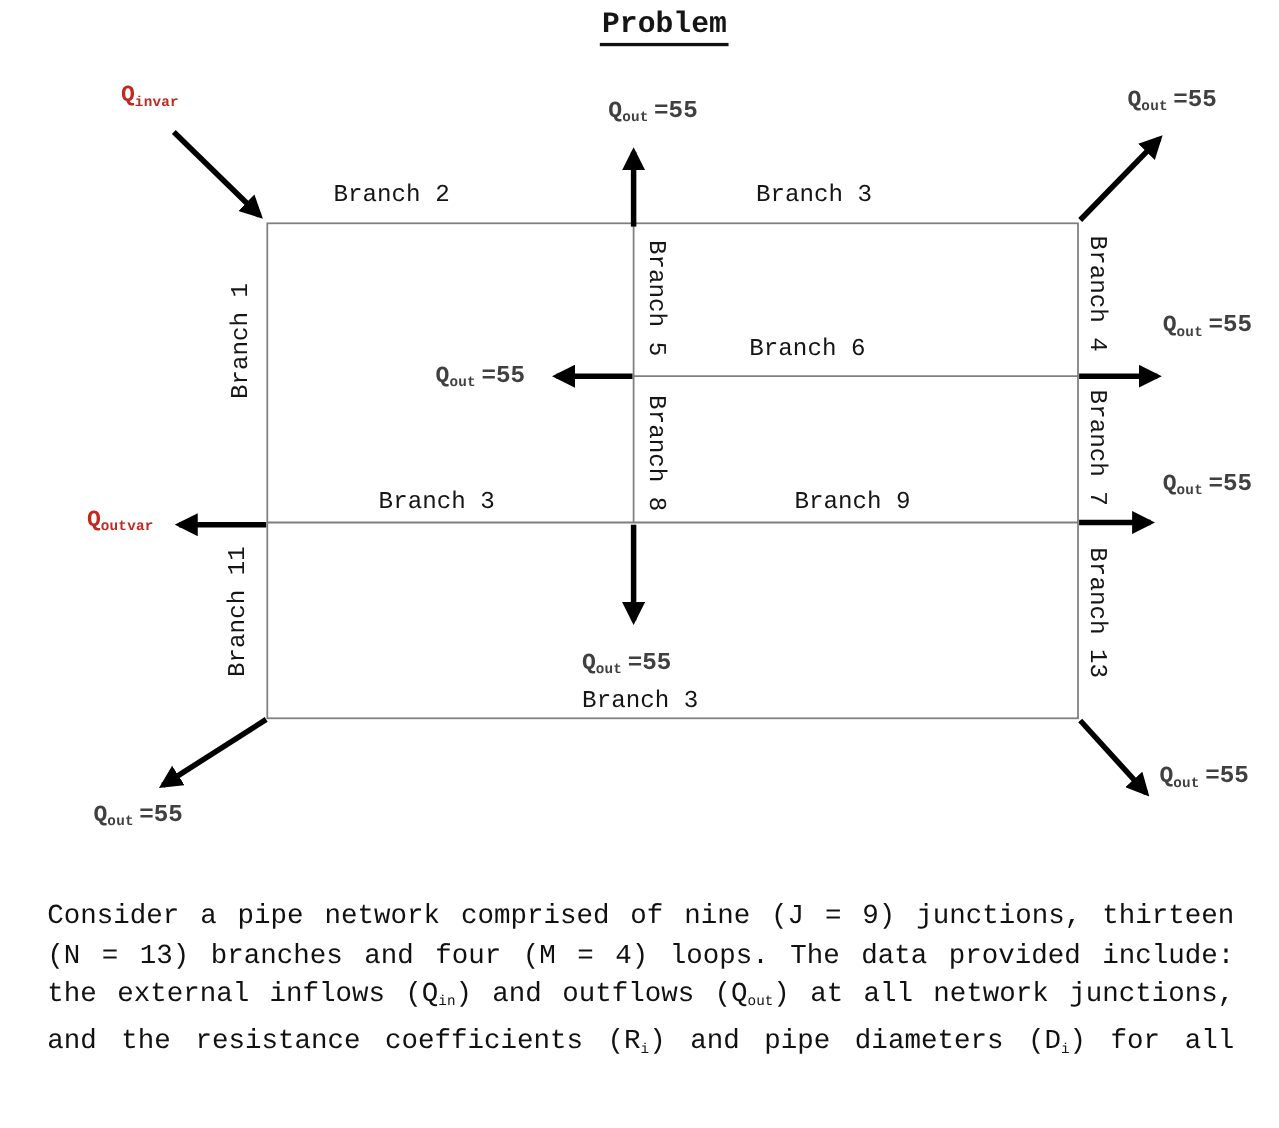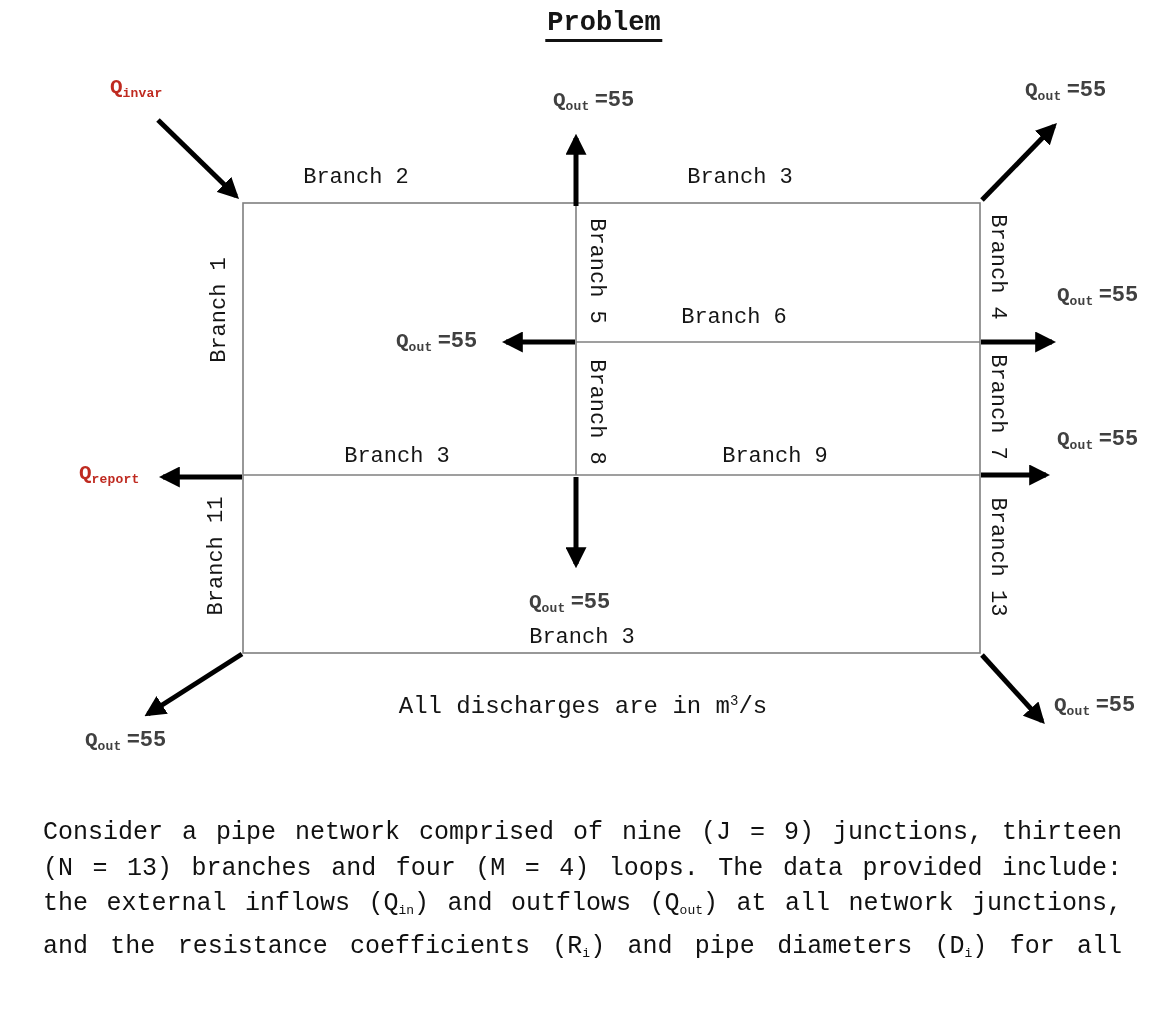--- a/index.html
+++ b/index.html
@@ -65,21 +65,21 @@
     <line x1="981" y1="475" x2="1046" y2="475" stroke="#000" stroke-width="5" marker-end="url(#ah)"></line>
     <line x1="576" y1="477" x2="576" y2="564" stroke="#000" stroke-width="5" marker-end="url(#ah)"></line>
     <line x1="242" y1="654" x2="148" y2="714" stroke="#000" stroke-width="5" marker-end="url(#ah)"></line>
     <line x1="982" y1="655" x2="1042" y2="721" stroke="#000" stroke-width="5" marker-end="url(#ah)"></line>
   </svg>
 
   <div class="abs qlabel qred" style="left:110px;top:76px;">
     <span>Q</span><span class="qsub">invar</span>
   </div>
   <div class="abs qlabel qred" style="left:79px;top:462px;">
-    <span>Q</span><span class="qsub">report</span>
+    <span>Q</span><span class="qsub">outvar</span>
   </div>
 
   <div class="abs qlabel" style="left:553px;top:88px;">
     <span>Q</span><span class="qsub">out</span><span class="qval">=55</span>
   </div>
   <div class="abs qlabel" style="left:1025px;top:78px;">
     <span>Q</span><span class="qsub">out</span><span class="qval">=55</span>
   </div>
   <div class="abs qlabel" style="left:1057px;top:283px;">
     <span>Q</span><span class="qsub">out</span><span class="qval">=55</span>
@@ -107,21 +107,18 @@
   <div class="abs branch-label rot-cw" style="left:596px;top:271px;">Branch 5</div>
   <div class="abs branch-label" style="left:734px;top:317px;">Branch 6</div>
   <div class="abs branch-label rot-cw" style="left:997px;top:407px;">Branch 7</div>
   <div class="abs branch-label rot-cw" style="left:596px;top:412px;">Branch 8</div>
   <div class="abs branch-label" style="left:727px;top:456px;margin-left:48px;">Branch 9</div>
   <div class="abs branch-label" style="left:397px;top:456px;">Branch 3</div>
   <div class="abs branch-label rot-ccw" style="left:216px;top:556px;">Branch 11</div>
   <div class="abs branch-label" style="left:582px;top:637px;">Branch 3</div>
   <div class="abs branch-label rot-cw" style="left:997px;top:557px;">Branch 13</div>
 
-  <div id="units-note" class="abs">
-    <span>All discharges are in m</span><span class="sup">3</span><span>/s</span>
-  </div>
 
   <p id="problem-statement">
     <span>Consider a pipe network comprised of nine (J = 9) junctions, thirteen (N = 13) branches and four (M = 4) loops. The data provided include: the external inflows (Q</span><span class="sub">in</span><span>) and outflows (Q</span><span class="sub">out</span><span>) at all network junctions, and the resistance coefficients (R</span><span class="sub">i</span><span>) and pipe diameters (D</span><span class="sub">i</span><span>) for all branches. For this given network, write a computer code for the determination of the discharge through each branch pipe following Hardy-Cross method. Set the convergence criterion for the maximum correction value of ΔQ</span><span class="sub it">l</span><span> as 0.001. Submit a detailed report including the following:</span>
   </p>
 
 </div>
 
 </body></html>

